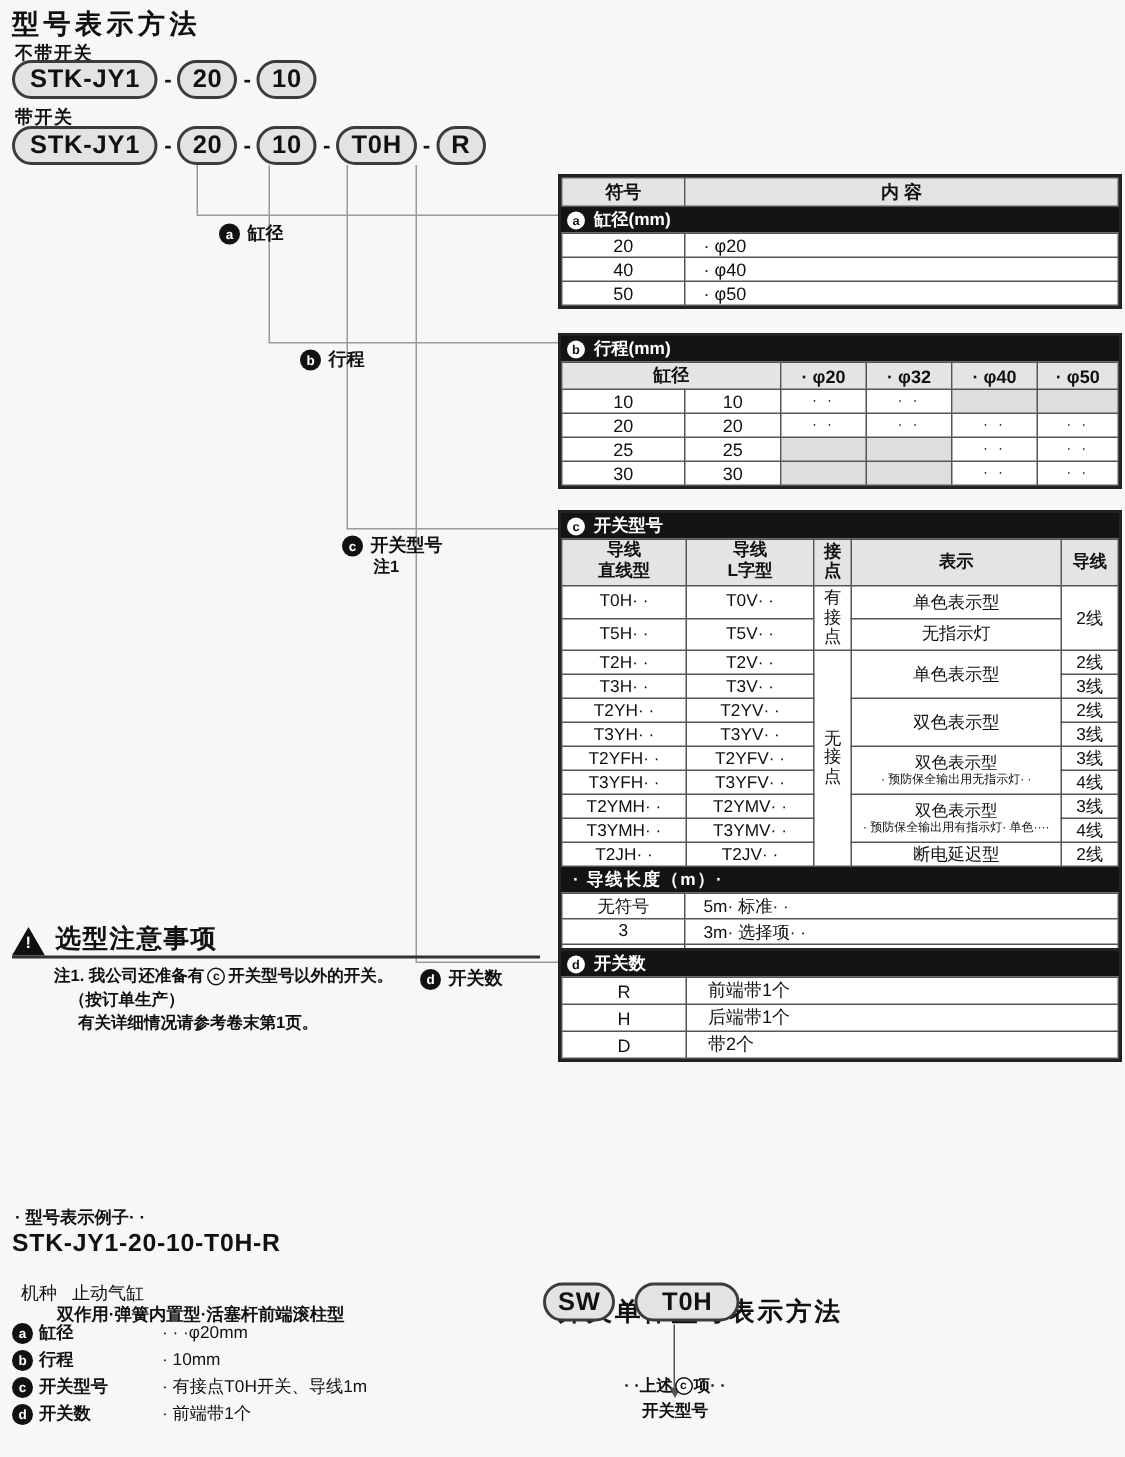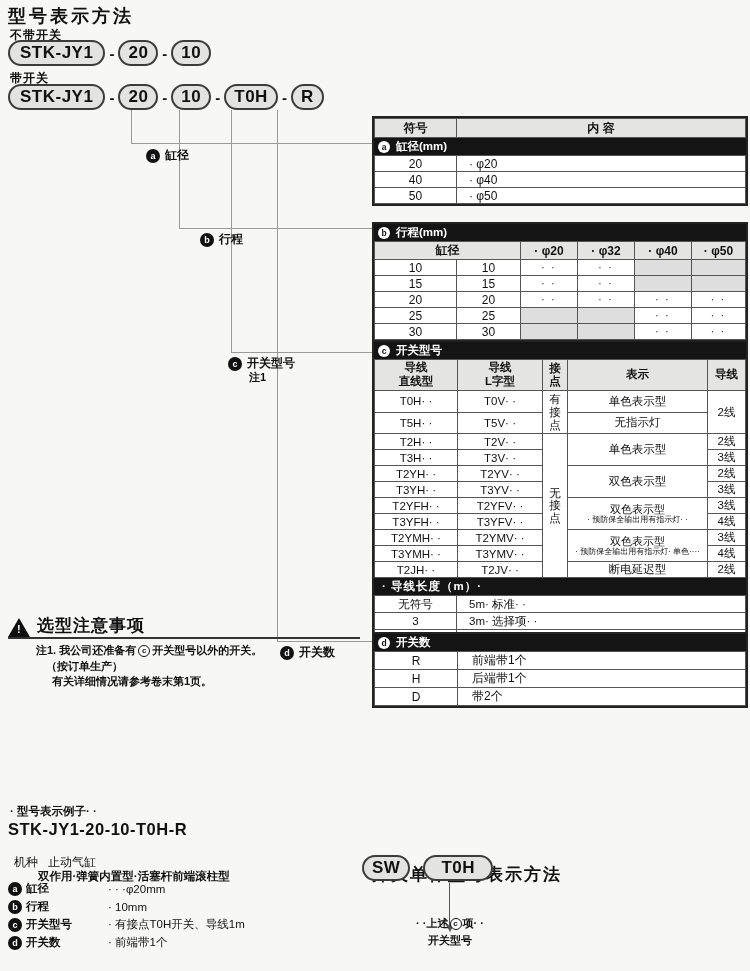--- a/index.html
+++ b/index.html
@@ -171,28 +171,20 @@
     </tr>
     <tr>
       <td>10</td>
       <td>10</td>
       <td class="markcell">· ·</td>
       <td class="markcell">· ·</td>
       <td class="markcell na"></td>
       <td class="markcell na"></td>
     </tr>
     <tr>
-      <td>15</td>
-      <td>15</td>
-      <td class="markcell">· ·</td>
-      <td class="markcell">· ·</td>
-      <td class="markcell na"></td>
-      <td class="markcell na"></td>
-    </tr>
-    <tr>
       <td>20</td>
       <td>20</td>
       <td class="markcell">· ·</td>
       <td class="markcell">· ·</td>
       <td class="markcell">· ·</td>
       <td class="markcell">· ·</td>
     </tr>
     <tr>
       <td>25</td>
       <td>25</td>
@@ -273,21 +265,21 @@
     <tr class="brow">
       <td>T3YH· ·</td>
       <td>T3YV· ·</td>
       <td>3线</td>
     </tr>
     <tr class="brow">
       <td>T2YFH· ·</td>
       <td>T2YFV· ·</td>
       <td class="disp2" rowspan="2">
         <span class="l1">双色表示型</span>
-        <span class="l2">· 预防保全输出用有指示灯· ·</span>
+        <span class="l2">· 预防保全输出用无指示灯· ·</span>
       </td>
       <td>3线</td>
     </tr>
     <tr class="brow">
       <td>T3YFH· ·</td>
       <td>T3YFV· ·</td>
       <td>4线</td>
     </tr>
     <tr class="brow">
       <td>T2YMH· ·</td>

